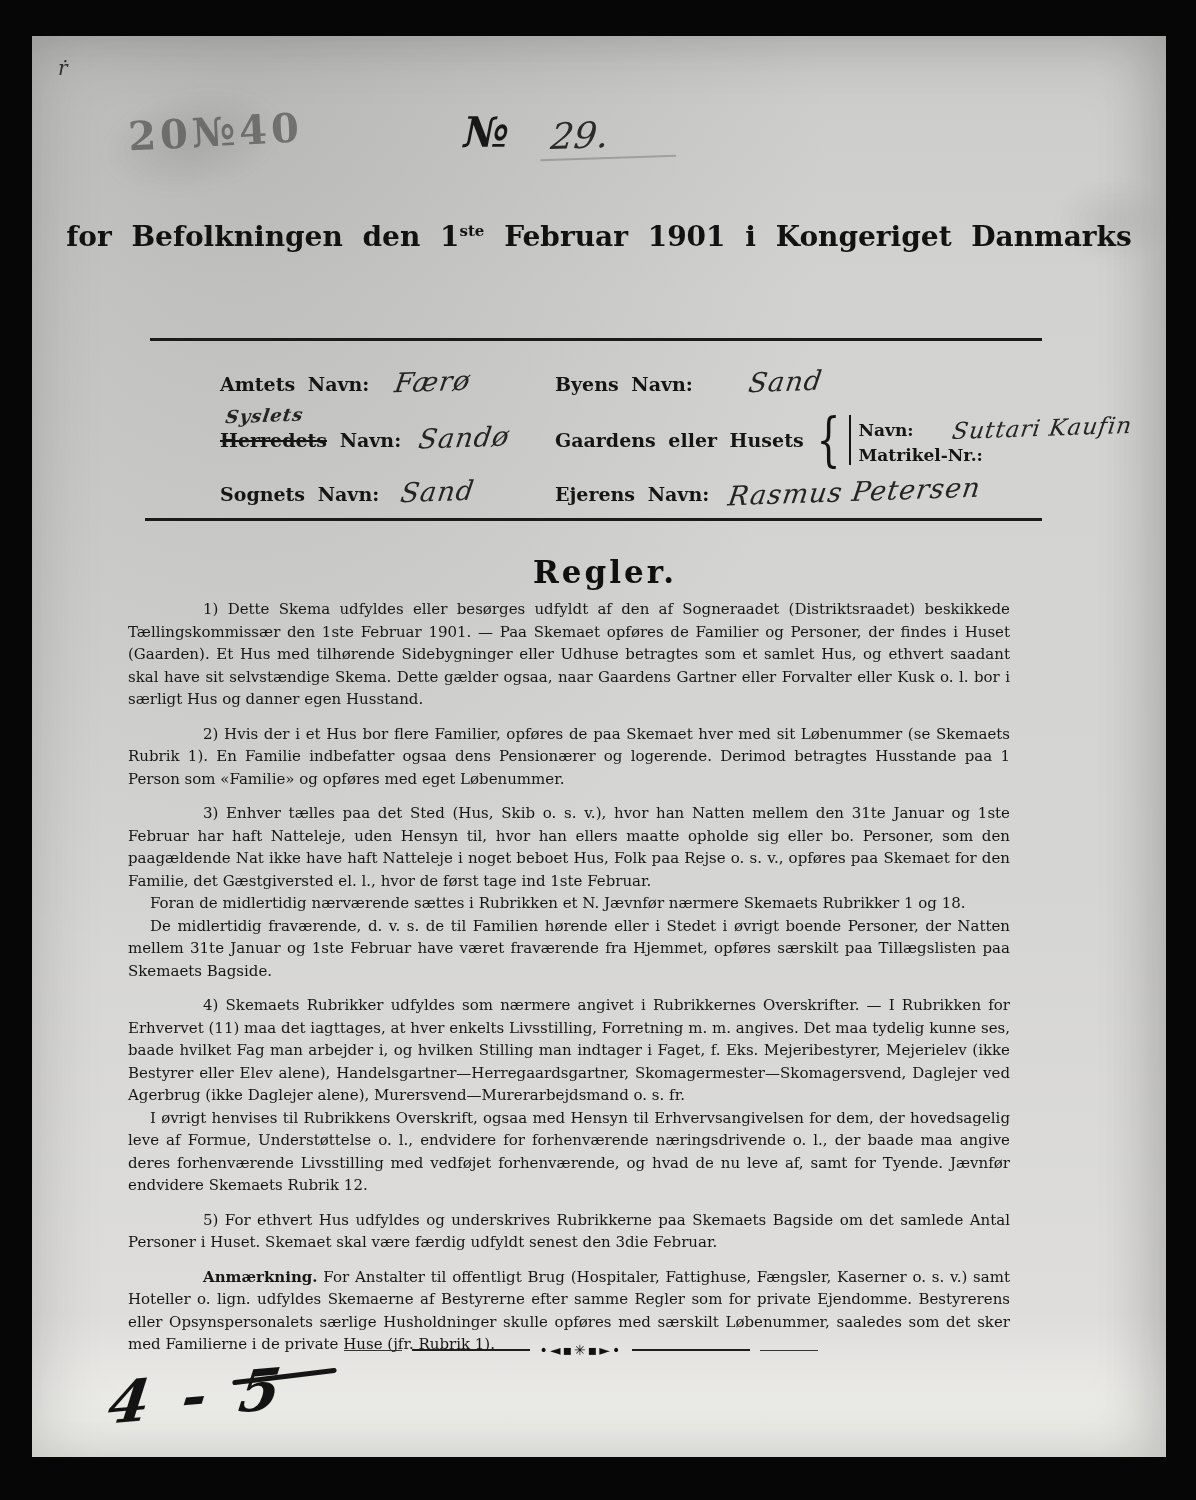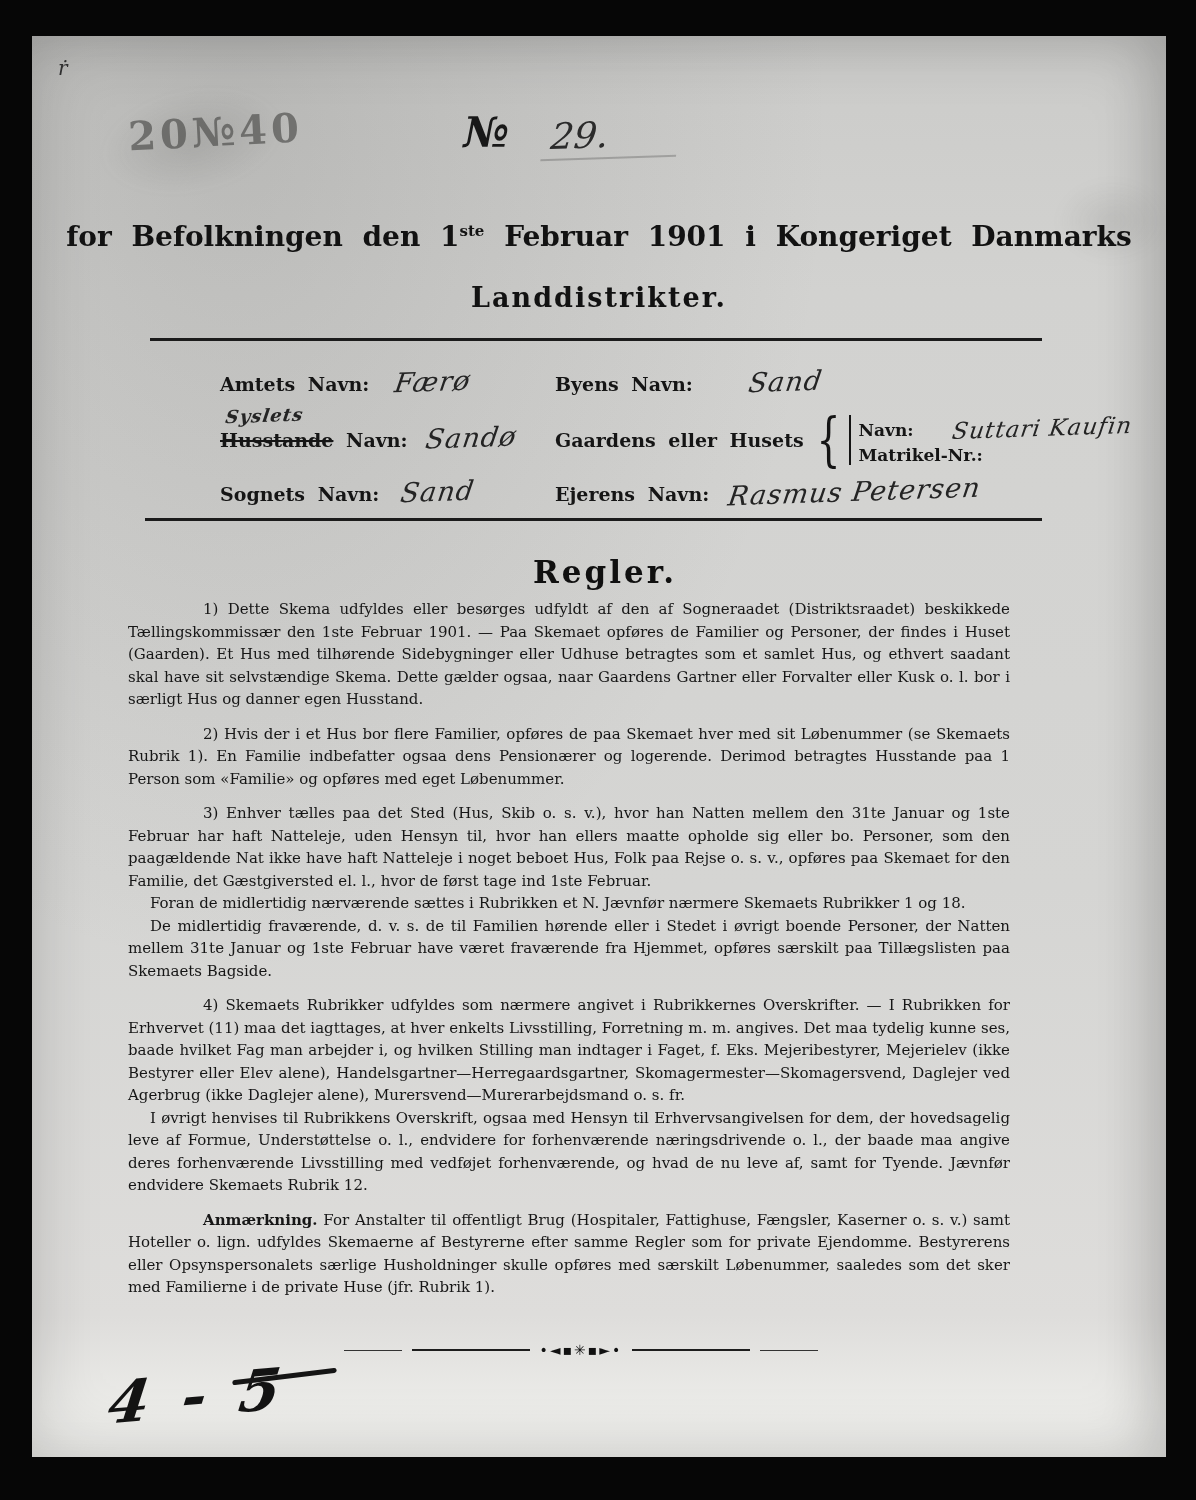--- a/index.html
+++ b/index.html
@@ -137,32 +137,31 @@
   <div class="stamp">20№40</div>
 
   <div class="title-row">
     <span class="title-no">№</span>
     <span class="title-number">29.</span>
   </div>
 
   <div class="subtitle1">
     <span>for Befolkningen den 1</span><sup>ste</sup><span> Februar 1901 i Kongeriget Danmarks</span>
   </div>
-  <div class="subtitle2">Landdistrikter.</div>
 
   <div class="hr1"></div>
 
   <div class="cell cell-amt">
     <span class="field-label">Amtets Navn:</span>
     <span class="hand" style="margin-left:26px">Færø</span>
   </div>
 
   <div class="cell cell-herred">
     <span class="field-label rel">
-      <span class="struck">Husstande</span>
+      <span class="struck">Herredets</span>
       <span class="hand correction">Syslets</span>
       <span>Navn:</span>
     </span>
     <span class="hand" style="margin-left:18px">Sandø</span>
   </div>
 
   <div class="cell cell-sogn">
     <span class="field-label">Sognets Navn:</span>
     <span class="hand" style="margin-left:22px">Sand</span>
   </div>
@@ -196,20 +195,21 @@
   <div class="regler-heading">Regler.</div>
 
   <div class="rules">
     <p>1) Dette Skema udfyldes eller besørges udfyldt af den af Sogneraadet (Distriktsraadet) beskikkede Tællingskommissær den 1ste Februar 1901. — Paa Skemaet opføres de Familier og Personer, der findes i Huset (Gaarden).  Et Hus med tilhørende Sidebygninger eller Udhuse betragtes som et samlet Hus, og ethvert saadant skal have sit selvstændige Skema.  Dette gælder ogsaa, naar Gaardens Gartner eller Forvalter eller Kusk o. l. bor i særligt Hus og danner egen Husstand.</p>
     <p class="gap">2) Hvis der i et Hus bor flere Familier, opføres de paa Skemaet hver med sit Løbenummer (se Skemaets Rubrik 1).  En Familie indbefatter ogsaa dens Pensionærer og logerende.  Derimod betragtes Husstande paa 1 Person som «Familie» og opføres med eget Løbenummer.</p>
     <p class="gap">3) Enhver tælles paa det Sted (Hus, Skib o. s. v.), hvor han Natten mellem den 31te Januar og 1ste Februar har haft Natteleje, uden Hensyn til, hvor han ellers maatte opholde sig eller bo.  Personer, som den paagældende Nat ikke have haft Natteleje i noget beboet Hus, Folk paa Rejse o. s. v., opføres paa Skemaet for den Familie, det Gæstgiversted el. l., hvor de først tage ind 1ste Februar.</p>
     <p class="cont">Foran de midlertidig nærværende sættes i Rubrikken et N.  Jævnfør nærmere Skemaets Rubrikker 1 og 18.</p>
     <p class="cont">De midlertidig fraværende, d. v. s. de til Familien hørende eller i Stedet i øvrigt boende Personer, der Natten mellem 31te Januar og 1ste Februar have været fraværende fra Hjemmet, opføres særskilt paa Tillægslisten paa Skemaets Bagside.</p>
     <p class="gap">4) Skemaets Rubrikker udfyldes som nærmere angivet i Rubrikkernes Overskrifter. — I Rubrikken for Erhvervet (11) maa det iagttages, at hver enkelts Livsstilling, Forretning m. m. angives.  Det maa tydelig kunne ses, baade hvilket Fag man arbejder i, og hvilken Stilling man indtager i Faget, f. Eks. Mejeribestyrer, Mejerielev (ikke Bestyrer eller Elev alene), Handelsgartner—Herregaardsgartner, Skomagermester—Skomagersvend, Daglejer ved Agerbrug (ikke Daglejer alene), Murersvend—Murerarbejdsmand o. s. fr.</p>
     <p class="cont">I øvrigt henvises til Rubrikkens Overskrift, ogsaa med Hensyn til Erhvervsangivelsen for dem, der hovedsagelig leve af Formue, Understøttelse o. l., endvidere for forhenværende næringsdrivende o. l., der baade maa angive deres forhenværende Livsstilling med vedføjet forhenværende, og hvad de nu leve af, samt for Tyende.  Jævnfør endvidere Skemaets Rubrik 12.</p>
+    <p class="gap">5) For ethvert Hus udfyldes og underskrives Rubrikkerne paa Skemaets Bagside om det samlede Antal Personer i Huset.  Skemaet skal være færdig udfyldt senest den 3die Februar.</p>
     <p class="gap">
       <span class="anm-label">Anmærkning.</span><span>  For Anstalter til offentligt Brug (Hospitaler, Fattighuse, Fængsler, Kaserner o. s. v.) samt Hoteller o. lign. udfyldes Skemaerne af Bestyrerne efter samme Regler som for private Ejendomme.  Bestyrerens eller Opsynspersonalets særlige Husholdninger skulle opføres med særskilt Løbenummer, saaledes som det sker med Familierne i de private Huse (jfr. Rubrik 1).</span>
     </p>
   </div>
 
   <div class="ornament">
     <span class="orn-line thin"></span>
     <span class="orn-line"></span>
     <span class="orn-glyphs">•◄▪✳▪►•</span>
     <span class="orn-line"></span>

